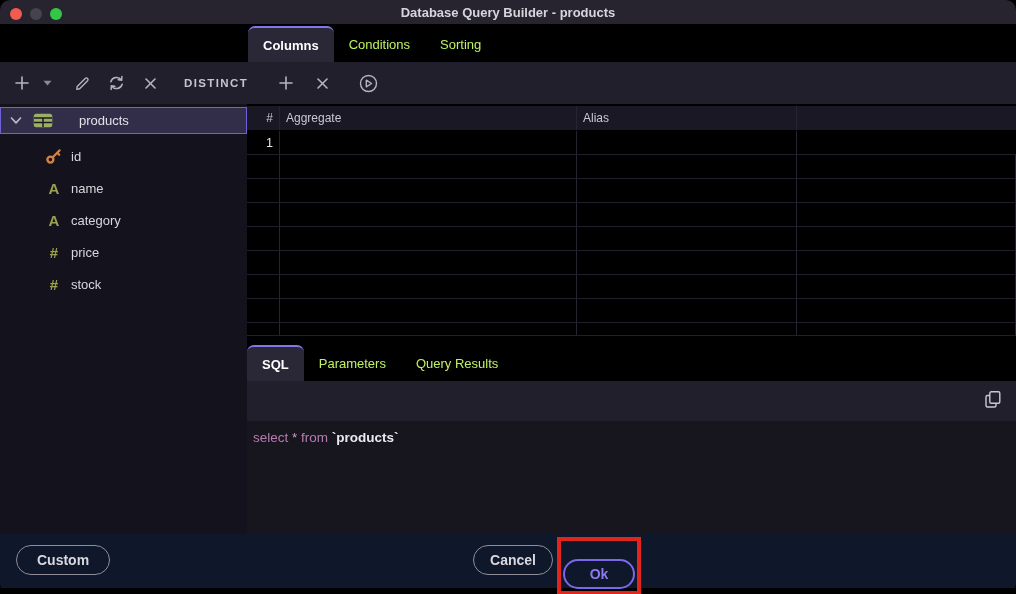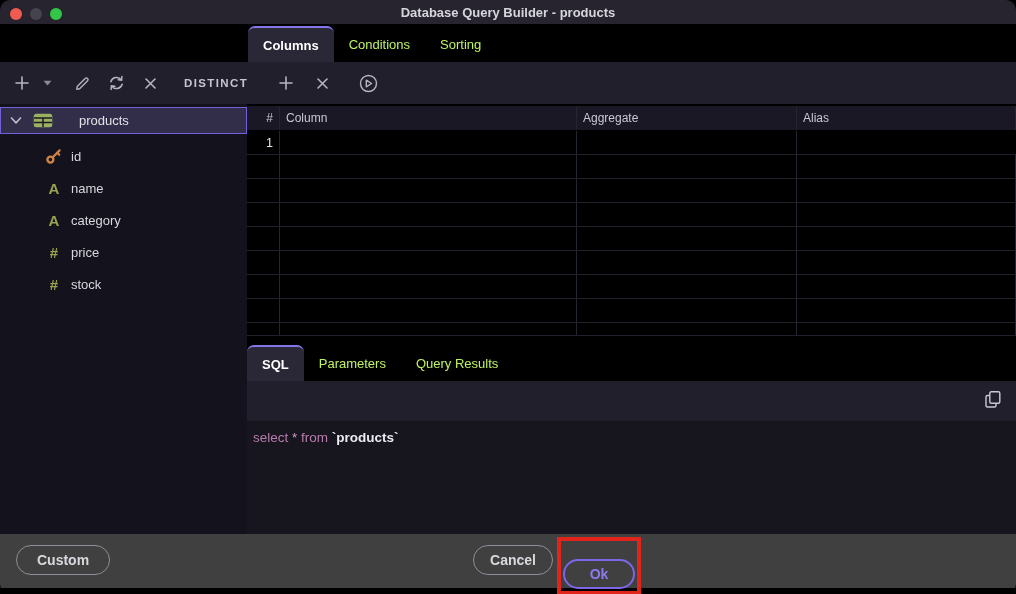--- a/index.html
+++ b/index.html
@@ -56,21 +56,21 @@
   .trow.header .tcell{color:#c9c8d2;font-size:12px;}
   .tcell.num{justify-content:flex-end;}
   
   .blackgap{height:3px;background:#000;}
   .sql-toolbar{height:40px;background:#211f2b;display:flex;align-items:center;justify-content:flex-end;padding-right:13px;}
   .sql-editor{flex:1;background:#17151e;padding:9px 0 0 6px;font-size:13.5px;}
   .kw{color:#b77cae;}
   .op{color:#cf9cc5;}
   .ident{color:#eceaf0;font-weight:600;}
   
-  .footer{position:relative;height:54px;background:#404040;}
+  .footer{position:relative;height:54px;background:#0f172a;}
   .pill{
     position:absolute;top:11px;height:30px;display:flex;align-items:center;justify-content:center;
     background:transparent;border:1.5px solid #8f8e99;border-radius:16px;
     color:#d9d8de;font-size:14px;font-weight:600;font-family:inherit;padding:0 20px;cursor:default;
   }
   .btn-custom{left:16px;}
   .btn-cancel{left:473px;width:80px;padding:0;}
   .annotation{position:absolute;left:557px;top:3px;border:4px solid #e2251c;padding:2px;}
   .btn-ok{
     position:static;height:30px;width:72px;padding:0;display:flex;align-items:center;justify-content:center;
@@ -217,21 +217,20 @@
           <span class="tree-label">stock</span>
         </div>
       </div>
     </aside>
 
     <section class="main">
 
       <div class="grid-table">
         <div class="trow header">
           <div class="tcell num">#</div>
-          <div class="tcell">Column</div>
           <div class="tcell">Aggregate</div>
           <div class="tcell">Alias</div>
         </div>
         <div id="table-body">
             <div class="trow">
               <div class="tcell num">1</div>
               <div class="tcell"></div>
               <div class="tcell"></div>
             </div>
             <div class="trow">

